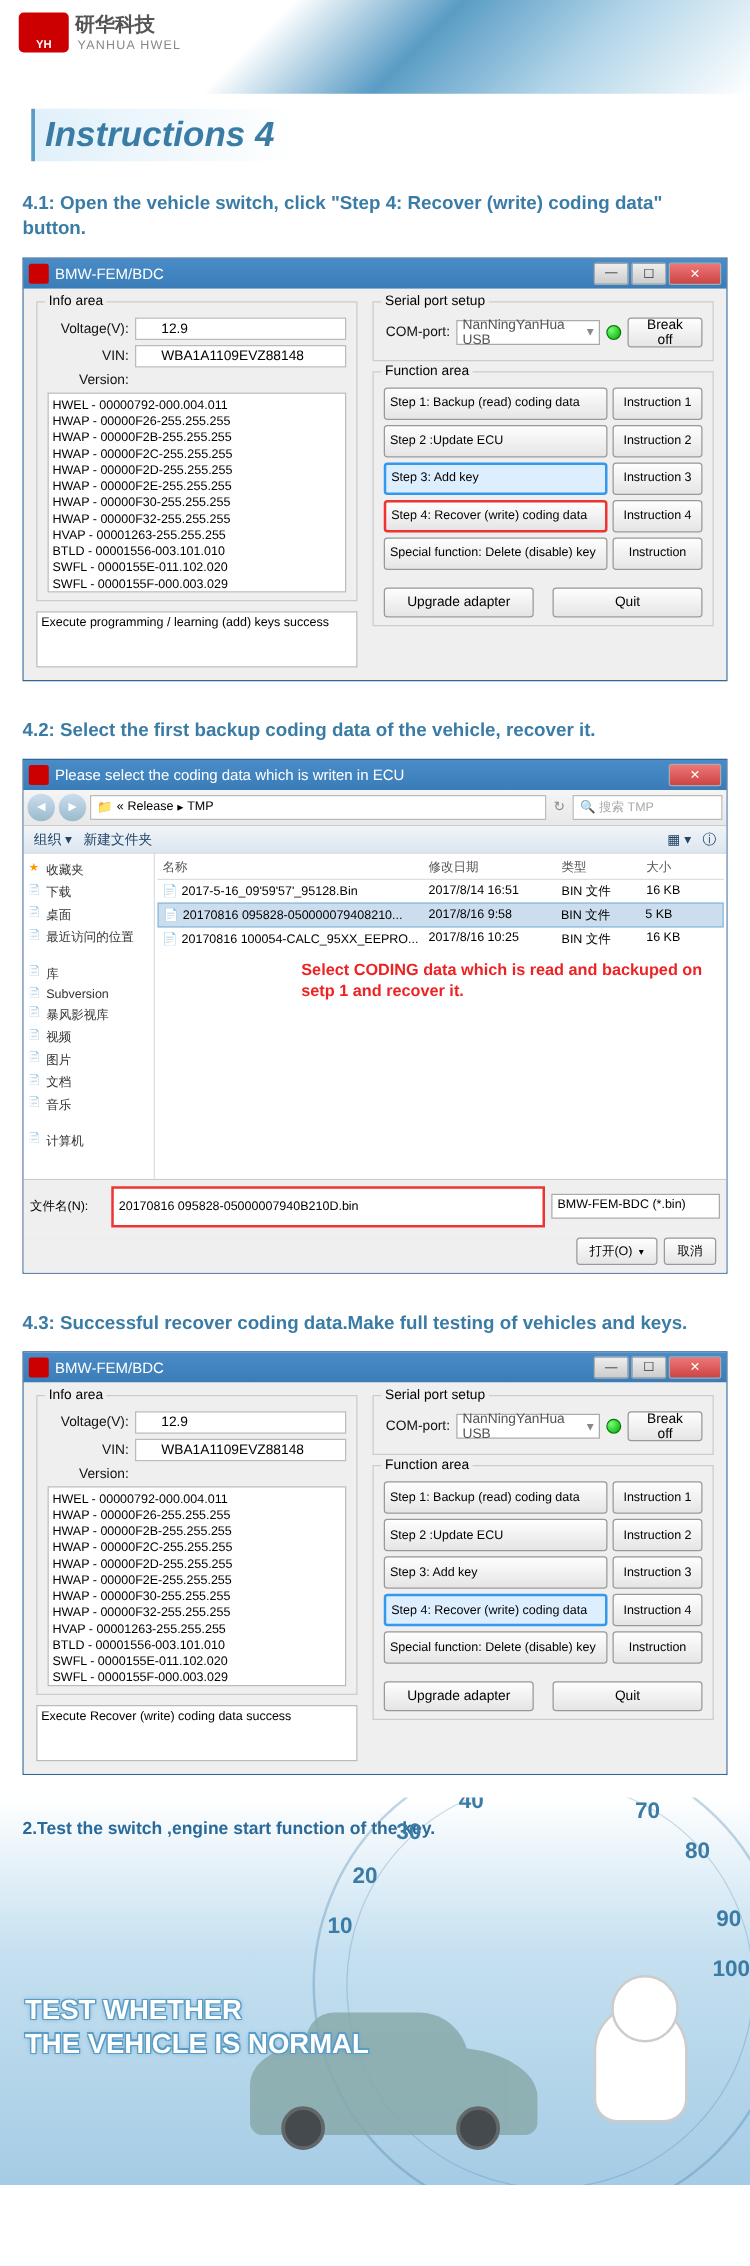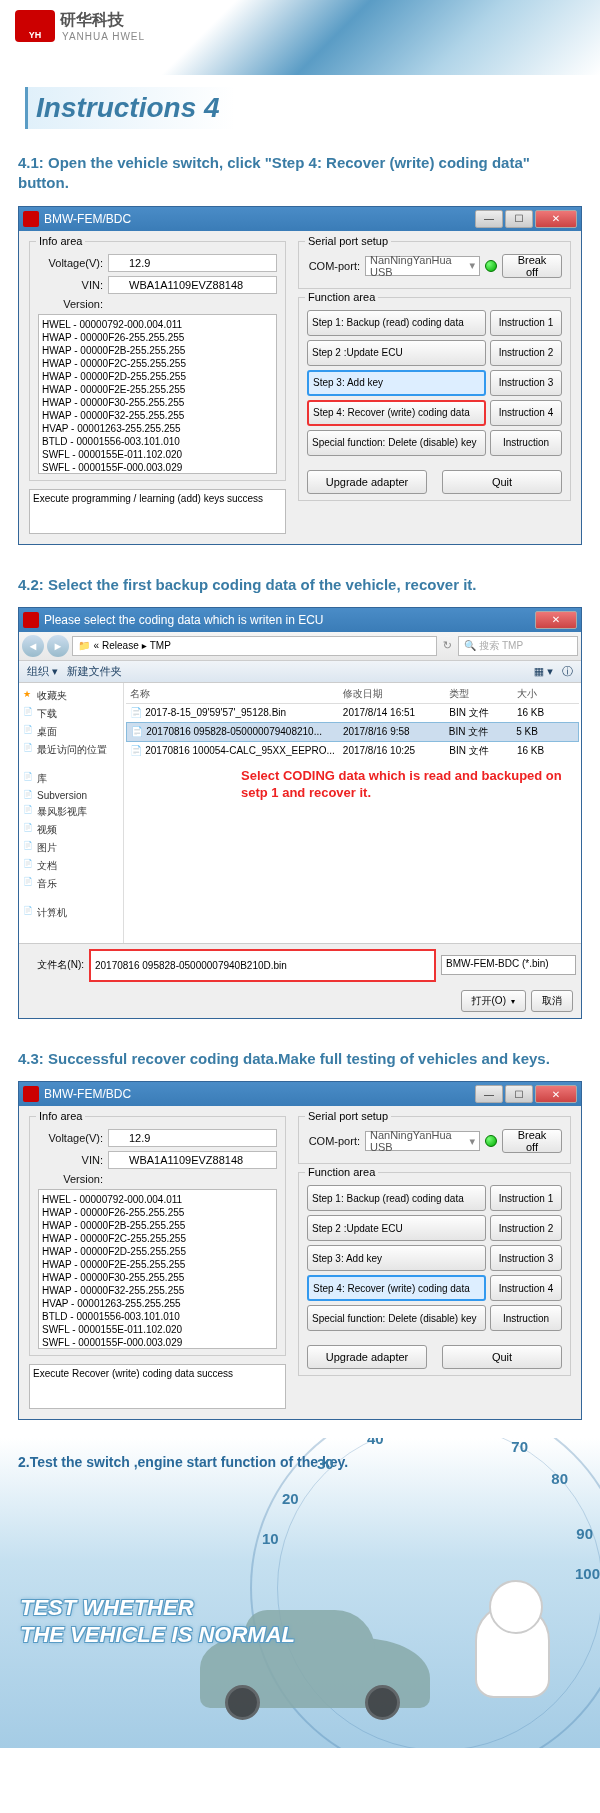--- a/index.html
+++ b/index.html
@@ -64,29 +64,29 @@
 .file-open-bar{padding:5px;display:flex;align-items:center;gap:5px;font-size:10px;border-top:1px solid #ccc;background:#efefef}
 .file-input{flex:1;background:#fff;border:2px solid #e33;padding:2px 4px;height:33px;font-size:10px}
 .filter-combo{width:135px;background:#fff;border:1px solid #aaa;padding:2px 4px;height:20px;font-size:10px}
 .open-btns{display:flex;gap:5px;justify-content:flex-end;padding:3px 8px 6px 0;background:#efefef}
 .sm-btn{background:linear-gradient(#fefefe,#e5e5e5);border:1px solid #999;border-radius:3px;padding:3px 10px;font-size:10px;position:relative}
 .sm-btn.split::after{content:"▾";margin-left:5px;font-size:8px}
 .footer{height:310px;position:relative;background:linear-gradient(180deg,#fff 0%,#c5e0f0 40%,#a5cce5 100%);overflow:hidden}
 .footer-line{color:#2a6a9a;font-size:14px;font-weight:bold;padding:4px 18px}
 .dash-bg{position:absolute;right:-30px;bottom:-30px;width:380px;height:380px;border-radius:50%;border:2px solid rgba(60,120,170,0.3)}
 .dash-bg::before{content:"";position:absolute;inset:25px;border-radius:50%;border:1px solid rgba(60,120,170,0.25)}
-.tick-num{position:absolute;color:#3a7ca5;font-size:15px;font-weight:bold}
+.tick-num{position:absolute;color:#3a7ca5;font-size:18px;font-weight:bold}
 .car-shape{position:absolute;bottom:40px;left:200px;width:230px;height:70px;background:#8aa;border-radius:40px 70px 10px 10px / 30px 40px 10px 10px;opacity:0.85}
 .car-shape::before{content:"";position:absolute;top:-28px;left:45px;width:130px;height:40px;background:#8aa;border-radius:25px 45px 0 0}
 .wheel{position:absolute;width:35px;height:35px;background:#333;border-radius:50%;bottom:-12px;border:3px solid #555}
 .wheel.w1{left:25px}
 .wheel.w2{right:30px}
 .mascot{position:absolute;right:50px;bottom:50px;width:75px;height:95px;background:#fff;border-radius:40px 40px 20px 20px;border:2px solid #ccc}
 .mascot::before{content:"";position:absolute;top:-25px;left:12px;width:50px;height:50px;background:#fff;border-radius:50%;border:2px solid #ccc}
-.test-text{position:absolute;bottom:100px;left:20px;font-size:22px;font-weight:bold;font-style:italic;color:#fff;text-shadow:0 0 4px #5a9cc5,1px 1px 0 #5a9cc5,-1px -1px 0 #5a9cc5,1px -1px 0 #5a9cc5,-1px 1px 0 #5a9cc5;line-height:1.2}
+.test-text{position:absolute;bottom:100px;left:20px;font-size:22px;font-weight:bold;color:#fff;text-shadow:0 0 4px #5a9cc5,1px 1px 0 #5a9cc5,-1px -1px 0 #5a9cc5,1px -1px 0 #5a9cc5,-1px 1px 0 #5a9cc5;line-height:1.2}
 </style>
 </head>
 <body>
 
 <div class="header">
   <div class="logo-box">
     <div class="logo-icon"></div>
     <div>
       <div class="logo-text">研华科技</div>
       <div class="sub-text">YANHUA HWEL</div>
@@ -225,42 +225,42 @@
         <div class="side-item f">计算机</div>
       </div>
       <div class="exp-files">
         <div class="file-cols">
           <div class="fc-name">名称</div>
           <div class="fc-date">修改日期</div>
           <div class="fc-type">类型</div>
           <div class="fc-size">大小</div>
         </div>
         <div class="file-row">
-          <div class="fc-name">📄 <span>2017-8-15_09'59'57'_95128.Bin</span></div>
+          <div class="fc-name">📄 <span>2017-5-16_09'59'57'_95128.Bin</span></div>
             <div class="fc-date">2017/8/14 16:51</div>
             <div class="fc-type">BIN 文件</div>
             <div class="fc-size">16 KB</div>
         </div>
         <div class="file-row sel">
           <div class="fc-name">📄 <span>20170816 095828-050000079408210...</span></div>
             <div class="fc-date">2017/8/16 9:58</div>
             <div class="fc-type">BIN 文件</div>
             <div class="fc-size">5 KB</div>
         </div>
         <div class="file-row">
           <div class="fc-name">📄 <span>20170816 100054-CALC_95XX_EEPRO...</span></div>
             <div class="fc-date">2017/8/16 10:25</div>
             <div class="fc-type">BIN 文件</div>
             <div class="fc-size">16 KB</div>
         </div>
         <div class="annotation">Select CODING data which is read and backuped on setp 1 and recover it.</div>
       </div>
     </div>
     <div class="file-open-bar">
-      <span style="width:60px;text-align:right">文件名(N):</span>
+      <span style="width:60px;">文件名(N):</span>
       <input class="file-input" value="20170816 095828-05000007940B210D.bin" style="">
       <div class="filter-combo">BMW-FEM-BDC (*.bin)</div>
     </div>
     <div class="open-btns">
       <div class="sm-btn split">打开(O)</div>
       <div class="sm-btn">取消</div>
     </div>
   </div>
 </div>
 

